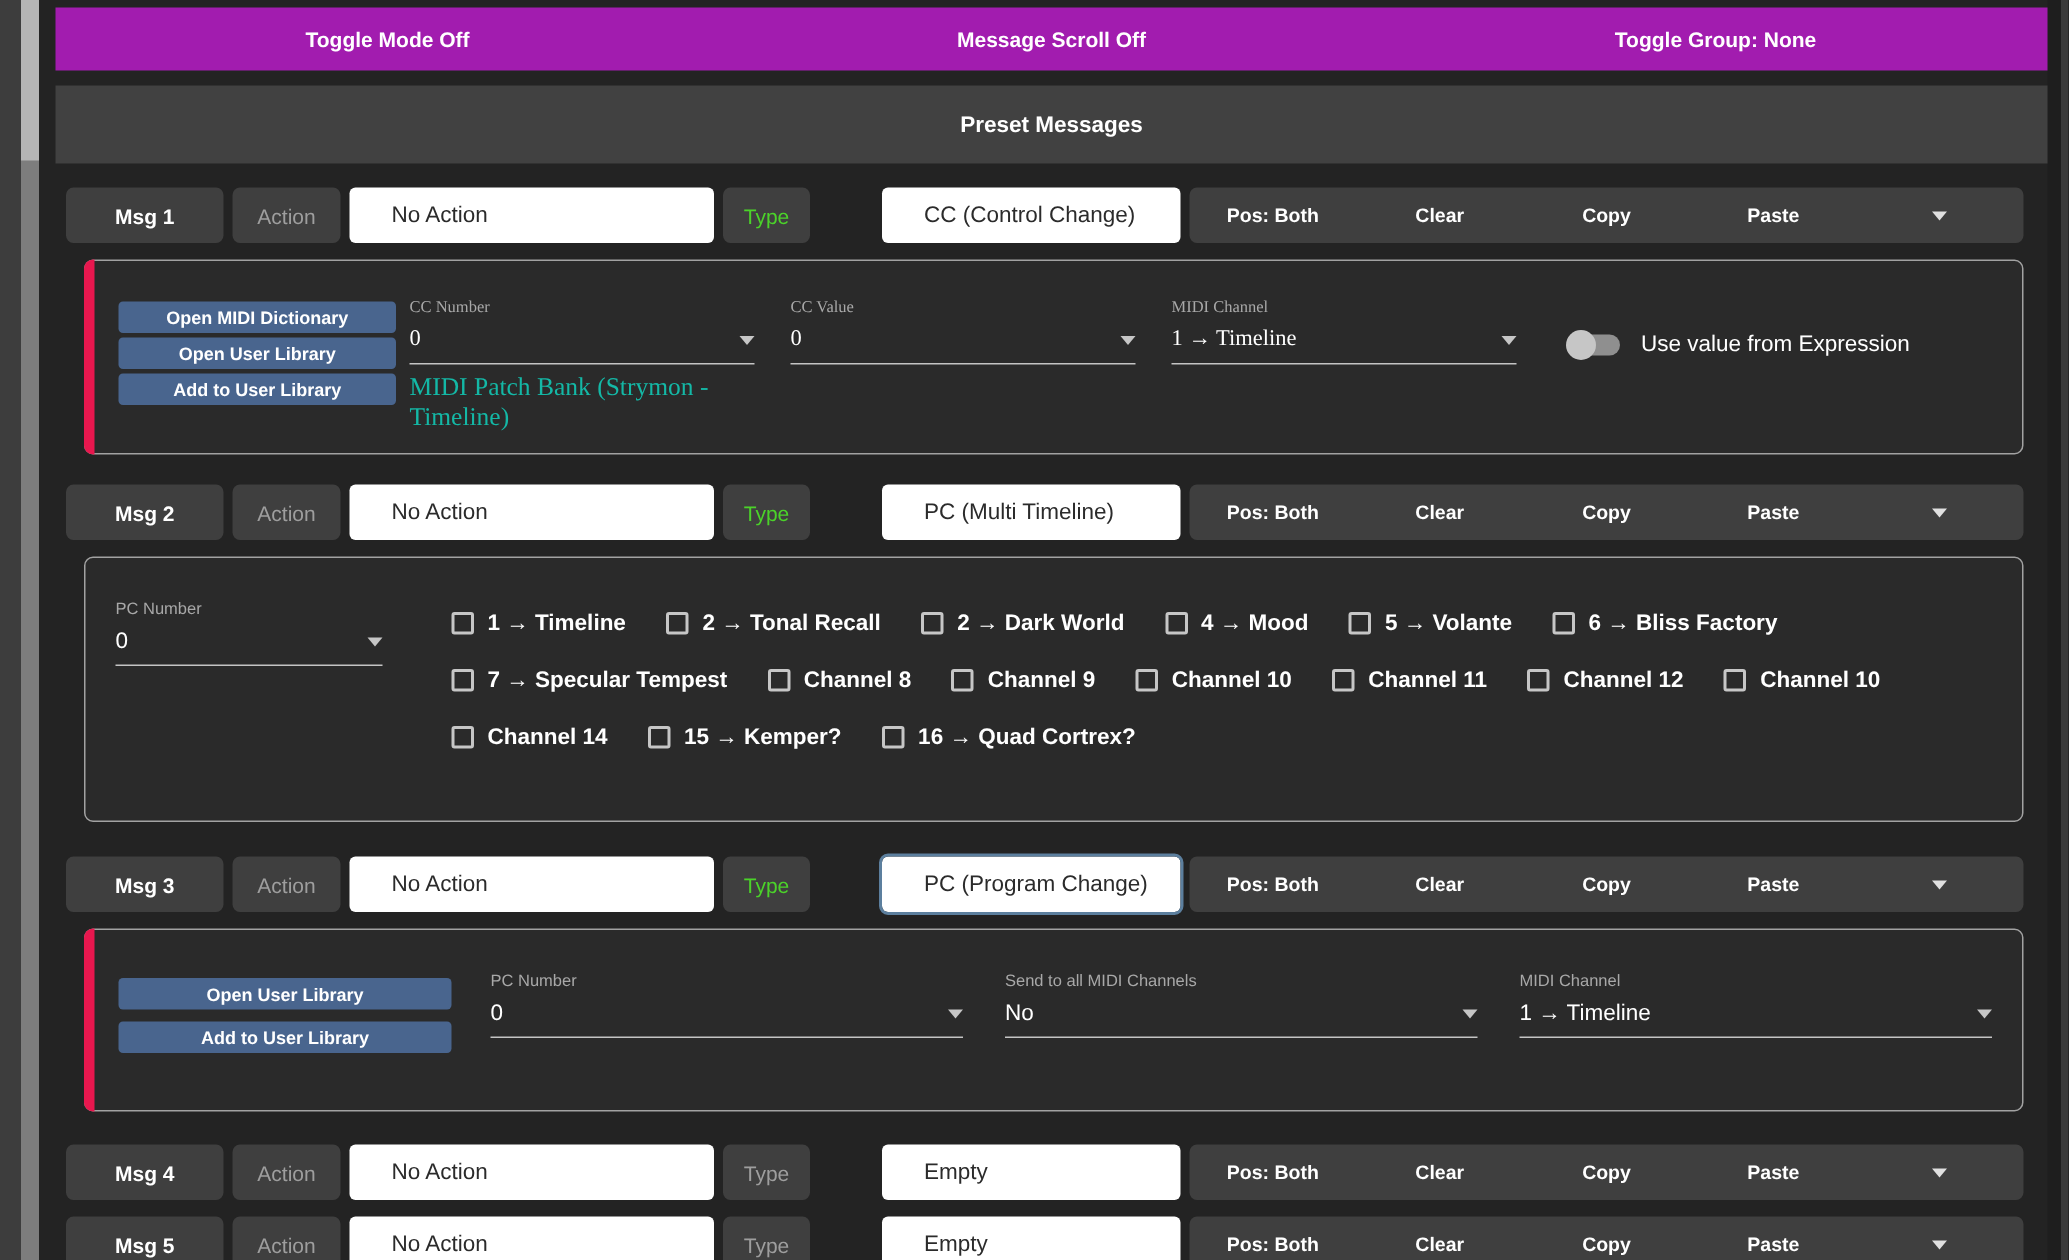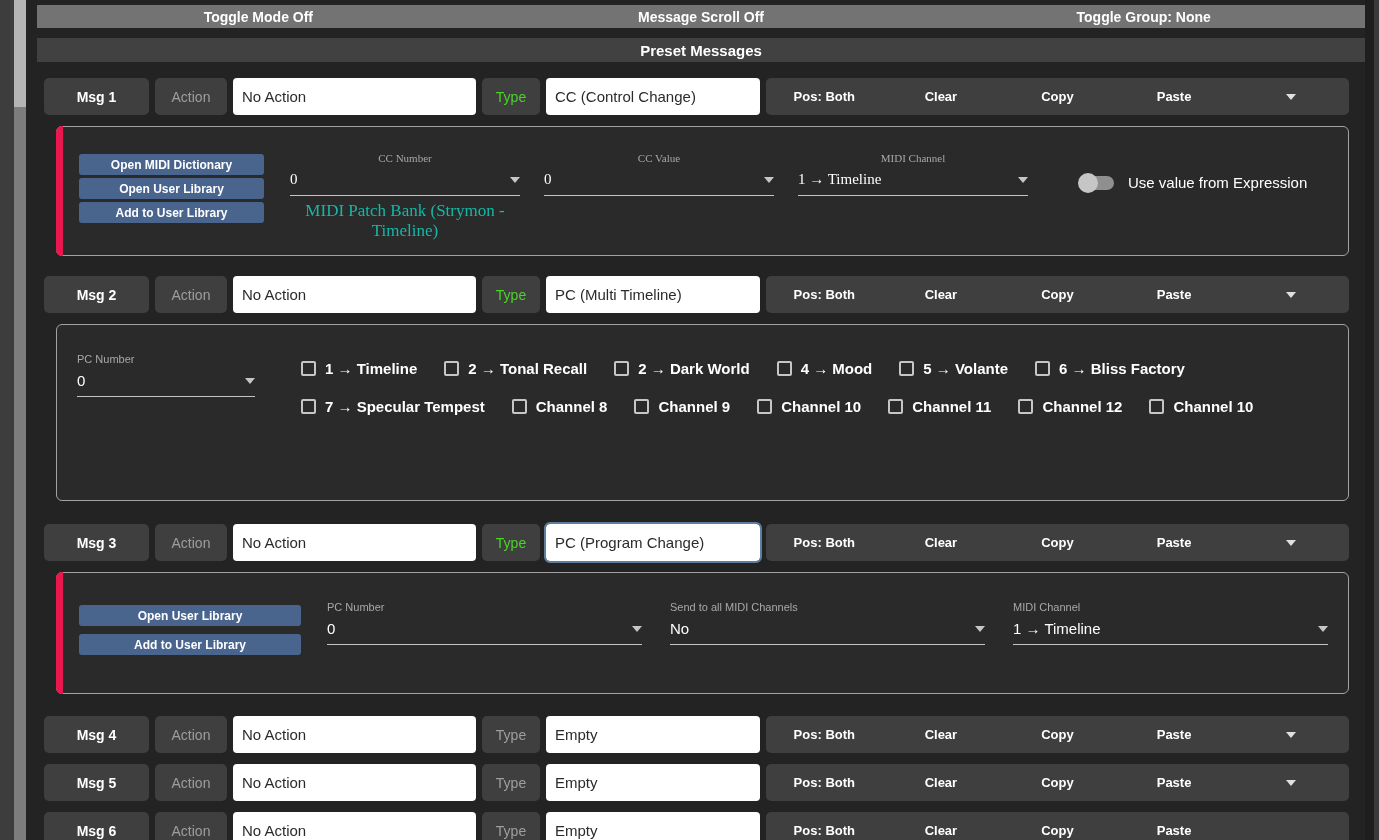--- a/index.html
+++ b/index.html
@@ -11,60 +11,60 @@
   
   .left-rail { position:absolute; left:0; top:0; width:14px; height:840px; background:#3d3d3d; }
   .v-scrollbar { position:absolute; left:14px; top:0; width:12px; height:840px; background:#7d7d7d; }
   .v-scroll-thumb { position:absolute; left:0; top:0; width:12px; height:107px; background:#b5b5b5; }
   
   .right-dark { position:absolute; left:1365px; top:0; width:9px; height:840px; background:#1e1e1e; }
   .right-lite { position:absolute; left:1374px; top:0; width:5px; height:840px; background:#3a3a3a; }
 
   .content { position:absolute; left:37px; top:0; width:1328px; height:840px; }
 
-  .topbar { margin-top:5px; height:23px; background:#737373; display:flex; }
+  .topbar { margin-top:5px; height:42px; background:#a21caf; display:flex; }
   .topbar-cell { flex:1; display:flex; align-items:center; justify-content:center;
     color:#fff; font-size:14px; font-weight:600; }
 
-  .preset-header { margin-top:10px; height:24px; background:#414141; display:flex;
+  .preset-header { margin-top:10px; height:52px; background:#414141; display:flex;
     align-items:center; justify-content:center; color:#fff; font-size:15px; font-weight:700; }
 
   
   .msg-row { height:37px; margin:0 16px 0 7px; display:flex; gap:6px; align-items:stretch; }
   .mt-row1 { margin-top:16px; } .mt-row2 { margin-top:20px; } .mt-row3 { margin-top:23px; }
   .mt-row4 { margin-top:22px; } .mt-row5 { margin-top:11px; } .mt-row6 { margin-top:11px; }
 
   .btn { background:#3f3f3f; border-radius:5px; display:flex; align-items:center;
     justify-content:center; color:#fff; font-size:14px;text-align:right; }
   .msg-btn { width:105px; font-weight:700; }
   .action-btn { width:72px; color:#9e9e9e; }
   .type-btn { width:58px; color:#9e9e9e; }
   .type-btn.type-active { color:#4bd22a; }
   .text-input { background:#ffffff; border-radius:4px; display:flex; align-items:center;
-    padding-left:9px; color:#2b2b2b; font-size:15px; }
+    padding-left:28px; color:#2b2b2b; font-size:15px; }
   .action-input { width:243px; }
-  .type-input { width:214px; }
+  .type-input { width:199px;margin-left:42px; }
   .type-input.focused { outline:2px solid #5c7f9e; outline-offset:0; }
   .row-group { flex:1; background:#3f3f3f; border-radius:5px; display:flex; }
   .group-cell { flex:1; display:flex; align-items:center; justify-content:center;
     color:#fff; font-size:13px; font-weight:700; }
 
   .caret { width:0; height:0; border-left:5px solid transparent; border-right:5px solid transparent;
     border-top:6px solid #c6c6c6; display:inline-block; }
   .group-cell .caret { border-top-color:#e0e0e0; }
 
   
   .panel { margin:11px 16px 0 19px; border:1px solid #a2a2a2; border-radius:6px;
     background:#2a2a2a; position:relative; }
   .panel-accent { position:absolute; left:-1px; top:-1px; bottom:-1px; width:7px;
     background:#e8174e; border-radius:6px 0 0 6px; }
   .panel1 { height:130px; } .panel2 { height:177px; } .panel3 { height:122px; }
 
   .panel-inner { display:flex; align-items:flex-start; }
-  .panel1 .panel-inner { padding:25px 20px 0 22px; gap:26px;text-align:center; }
+  .panel1 .panel-inner { padding:25px 20px 0 22px; gap:9px; }
   .panel3 .panel-inner { padding:28px 20px 0 22px; gap:26px; }
   .panel2 .panel-inner { padding:22px 20px 0 20px; }
 
   .btn-stack { display:flex; flex-direction:column; gap:3px; margin-top:2px; }
   .btn-stack.w185 { width:185px; } .btn-stack.w255 { width:255px; }
   .panel3 .btn-stack { gap:8px; margin-top:4px; }
   .lib-btn { height:21px; background:#49658e; border-radius:3px; color:#fff;
     font-size:12px; font-weight:700; display:flex; align-items:center; justify-content:center; }
 
   .fields { display:flex; gap:24px; }
@@ -243,20 +243,34 @@
             </div>
             <div class="cb-item">
               <span class="cb-box"></span>
               <span class="cb-label">Channel 12</span>
             </div>
             <div class="cb-item">
               <span class="cb-box"></span>
               <span class="cb-label">Channel 10</span>
             </div>
           </div>
+          <div class="cb-row">
+            <div class="cb-item">
+              <span class="cb-box"></span>
+              <span class="cb-label">Channel 14</span>
+            </div>
+            <div class="cb-item">
+              <span class="cb-box"></span>
+              <span class="cb-label">15 → Kemper?</span>
+            </div>
+            <div class="cb-item">
+              <span class="cb-box"></span>
+              <span class="cb-label">16 → Quad Cortrex?</span>
+            </div>
+          </div>
         </div>
     </div>
   </div>
 
   <div class="msg-row mt-row3">
     <div class="btn msg-btn">Msg 3</div>
     <div class="btn action-btn">Action</div>
     <div class="text-input action-input">No Action</div>
     <div class="btn type-btn type-active">Type</div>
     <div class="text-input type-input focused">PC (Program Change)</div>

